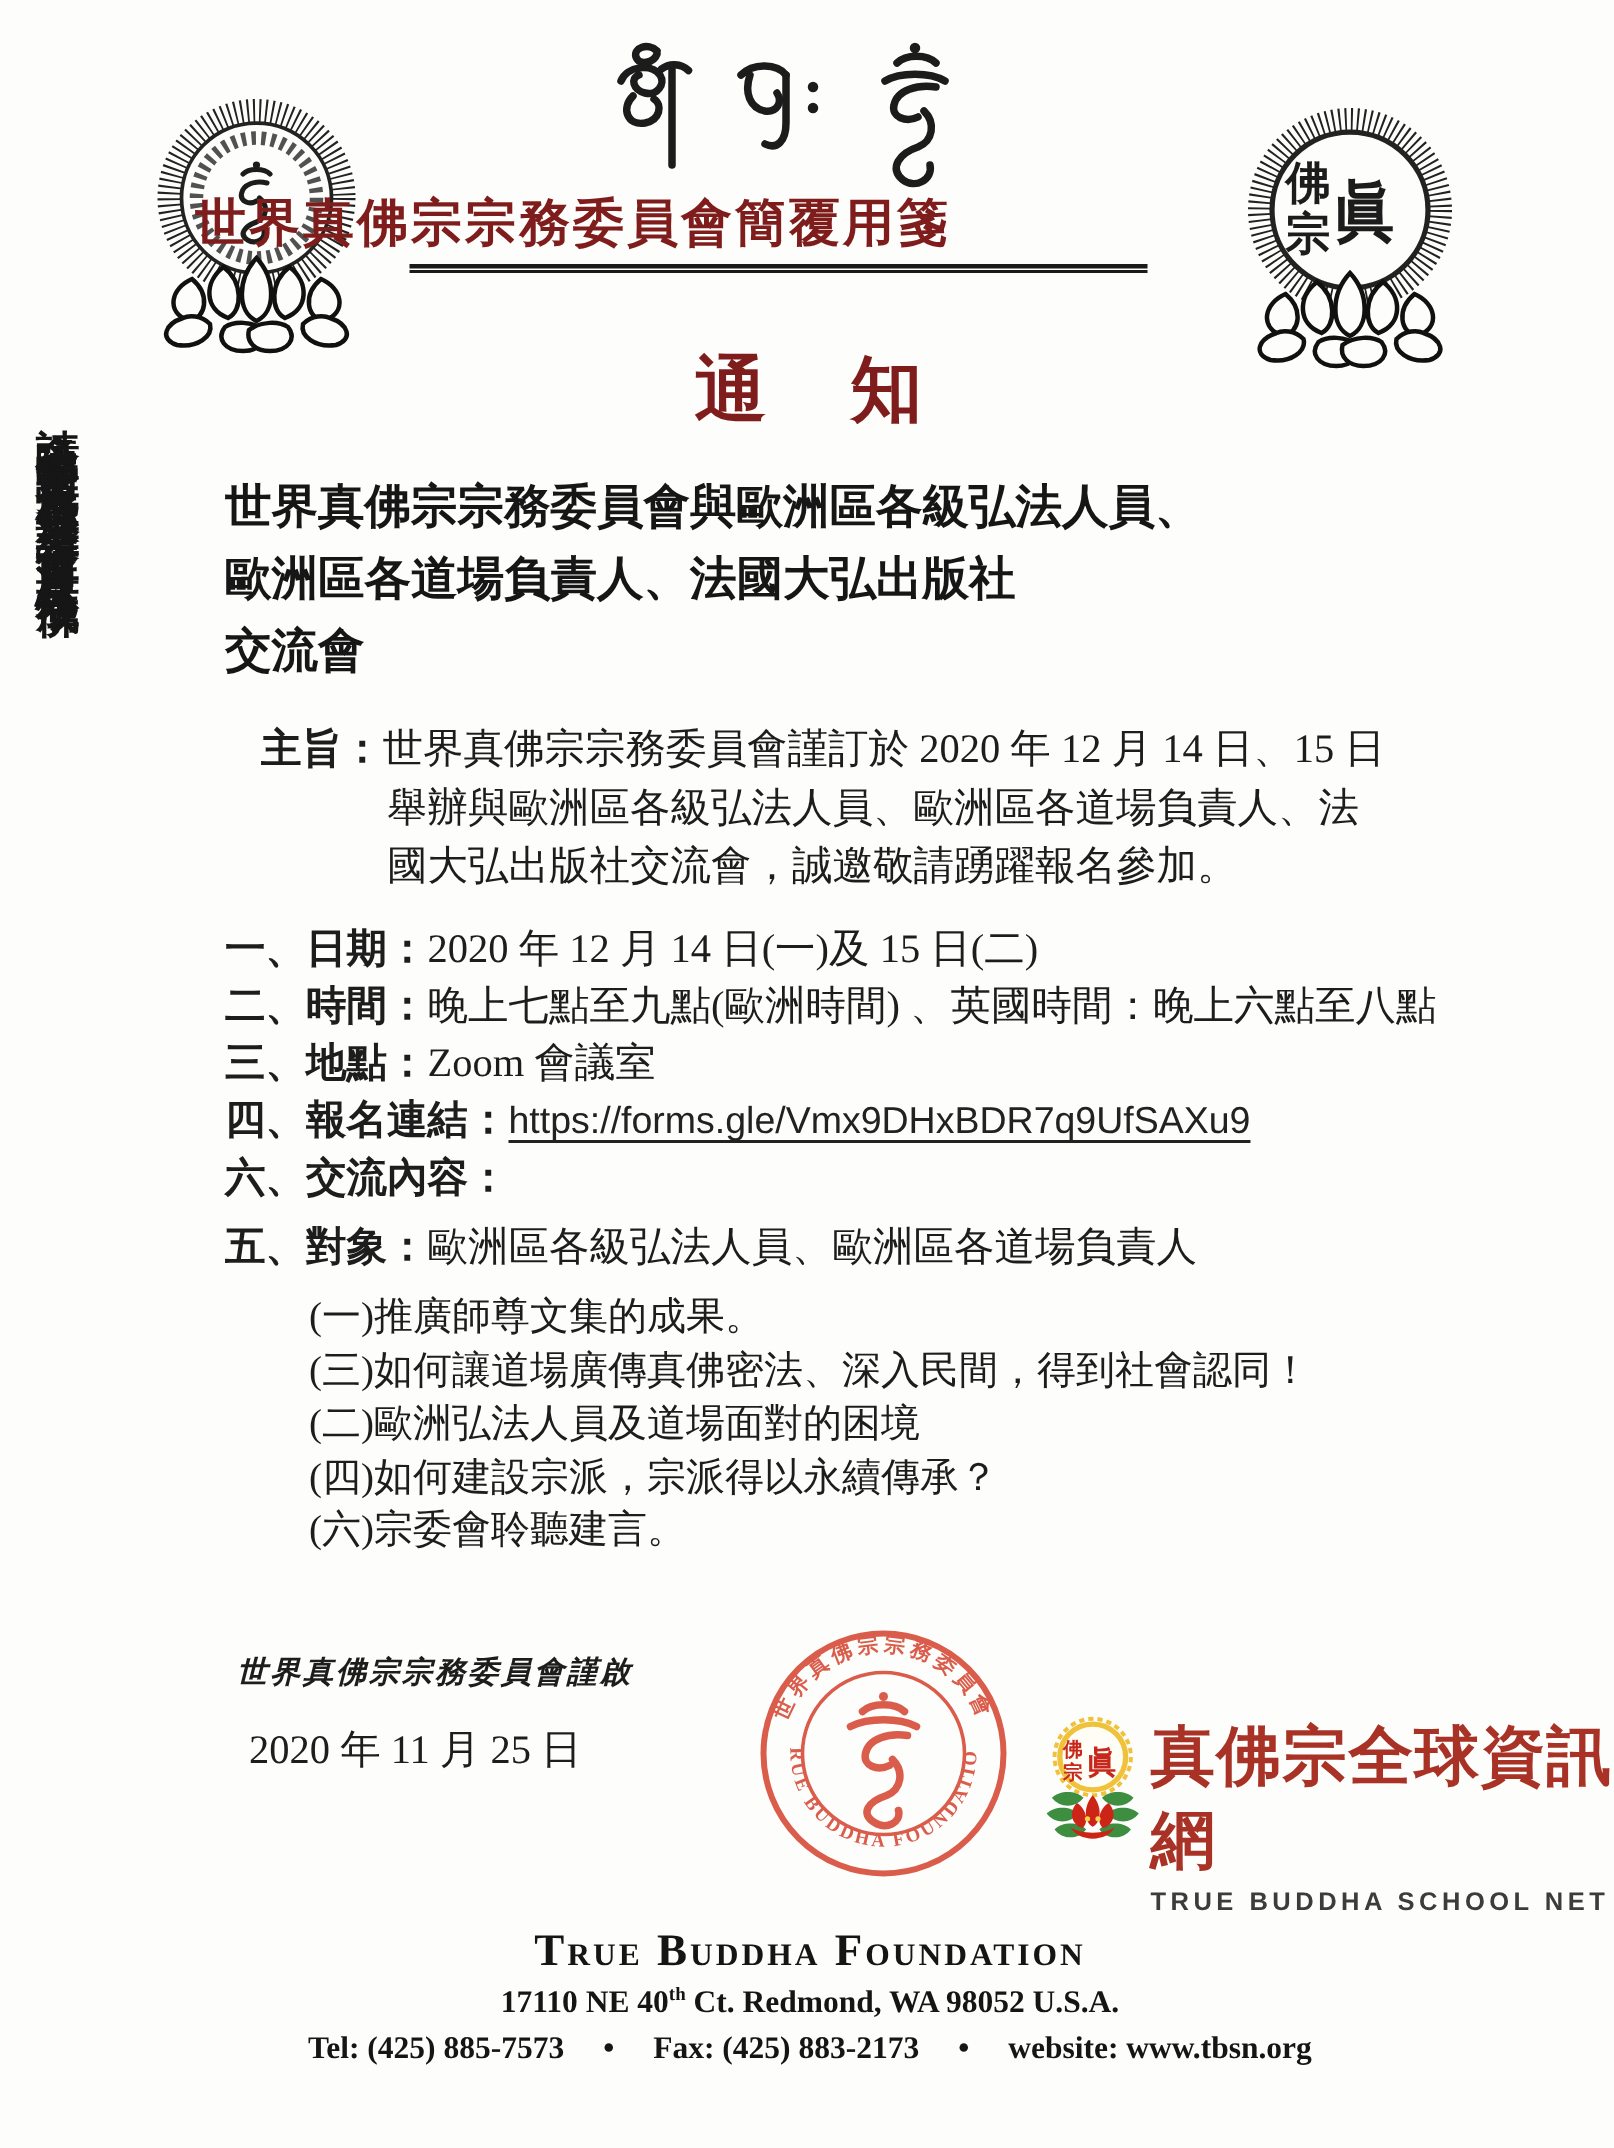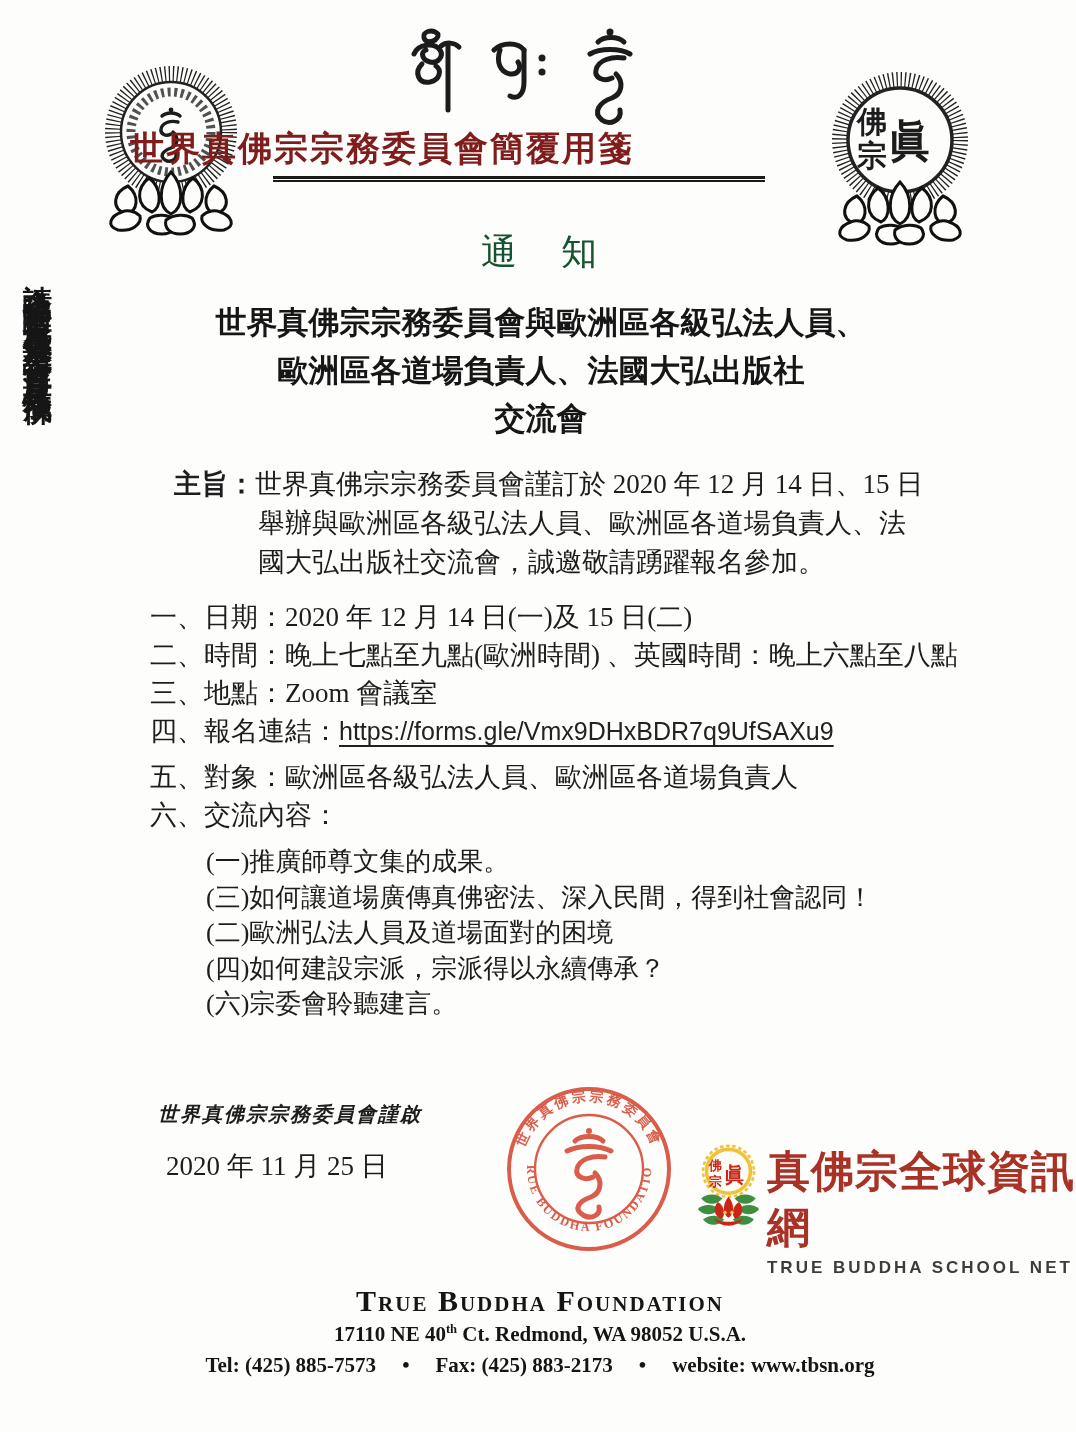--- a/index.html
+++ b/index.html
@@ -23,29 +23,29 @@
     position:absolute; left:130px; top:126px; width:790px;
     text-align:left; font-size:34px; font-weight:bold; letter-spacing:2px; color:#7f1d1d;
   }
   .title-rule {
     position:absolute; left:273px; top:176px; width:492px; height:6px;
     border-top:3px solid #1a1a1a; border-bottom:2px solid #1a1a1a;
   }
 
   
   .content { position:absolute; left:150px; top:228px; width:782px; }
-  .notice-title { text-align:center; font-size:36px; font-weight:normal; letter-spacing:4px; color:#14532d; }
-  .subject { margin-top:22px; text-align:center; font-size:31px; font-weight:bold; line-height:48px; color:#161616; }
+  .notice-title { text-align:center; font-size:48px; font-weight:bold; letter-spacing:4px; color:#7f1d1d; }
+  .subject { margin-top:22px; font-size:31px; font-weight:bold; line-height:48px; color:#161616; }
 
   .purpose { margin-top:22px; font-size:27px; line-height:39px; padding-left:84px; text-indent:-84px;margin-left:24px; }
   .purpose .lbl { font-weight:bold; }
 
   .items { margin-top:16px; font-size:27px; }
   .item { line-height:38px; white-space:nowrap; }
-  .item .lbl { font-weight:normal; }
+  .item .lbl { font-weight:bold; }
   .item.gap-before { margin-top:8px; }
   .url {
     font-family:"Liberation Sans","DejaVu Sans",sans-serif;
     font-size:25px; color:#222; text-decoration:underline; text-underline-offset:5px;
   }
   .sub-items { margin-top:10px; padding-left:56px; font-size:26px; }
   .sub-item { line-height:35.5px; white-space:nowrap; }
 
   
   .signoff { position:absolute; left:158px; top:1101px; font-size:20px; font-weight:bold; letter-spacing:2px;font-style:italic; }
@@ -161,22 +161,22 @@
       <div>交流會</div>
     </div>
 
     <div class="purpose"><span class="lbl">主旨：</span><span>世界真佛宗宗務委員會謹訂於 2020 年 12 月 14 日、15 日舉辦與歐洲區各級弘法人員、歐洲區各道場負責人、法國大弘出版社交流會，誠邀敬請踴躍報名參加。</span></div>
 
     <div class="items">
       <div class="item"><span class="lbl">一、日期：</span><span>2020 年 12 月 14 日(一)及 15 日(二)</span></div>
       <div class="item"><span class="lbl">二、時間：</span><span>晚上七點至九點(歐洲時間) 、英國時間：晚上六點至八點</span></div>
       <div class="item"><span class="lbl">三、地點：</span><span>Zoom 會議室</span></div>
       <div class="item"><span class="lbl">四、報名連結：</span><a href="#" class="url">https://forms.gle/Vmx9DHxBDR7q9UfSAXu9</a></div>
+      <div class="item"><span class="lbl">六、交流內容：</span></div>
       <div class="item gap-before"><span class="lbl">五、對象：</span><span>歐洲區各級弘法人員、歐洲區各道場負責人</span></div>
-      <div class="item"><span class="lbl">六、交流內容：</span></div>
     </div>
 
     <div class="sub-items">
       <div class="sub-item">(一)推廣師尊文集的成果。</div>
       <div class="sub-item">(三)如何讓道場廣傳真佛密法、深入民間，得到社會認同！</div>
       <div class="sub-item">(二)歐洲弘法人員及道場面對的困境</div>
       <div class="sub-item">(四)如何建設宗派，宗派得以永續傳承？</div>
       <div class="sub-item">(六)宗委會聆聽建言。</div>
     </div>
   </div>

